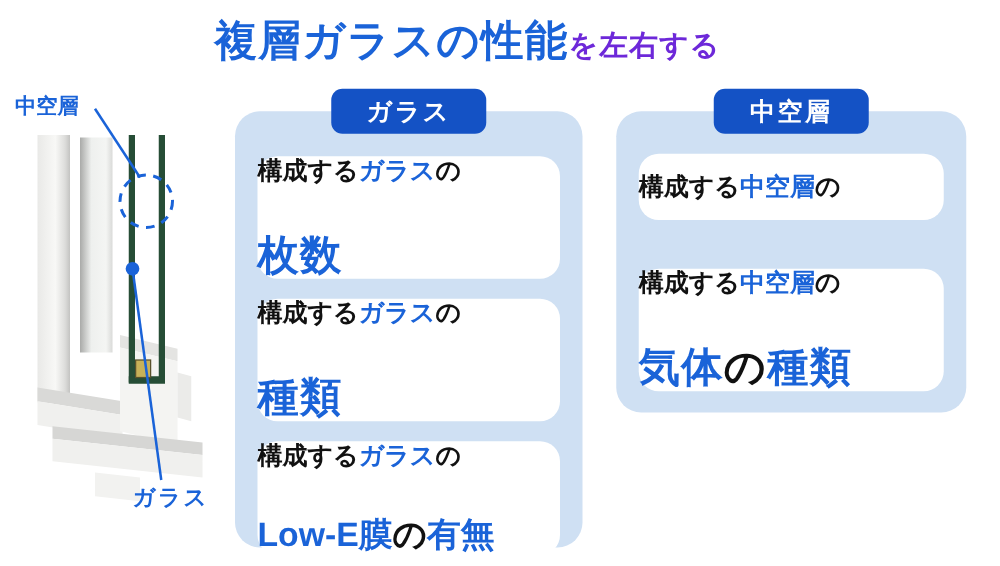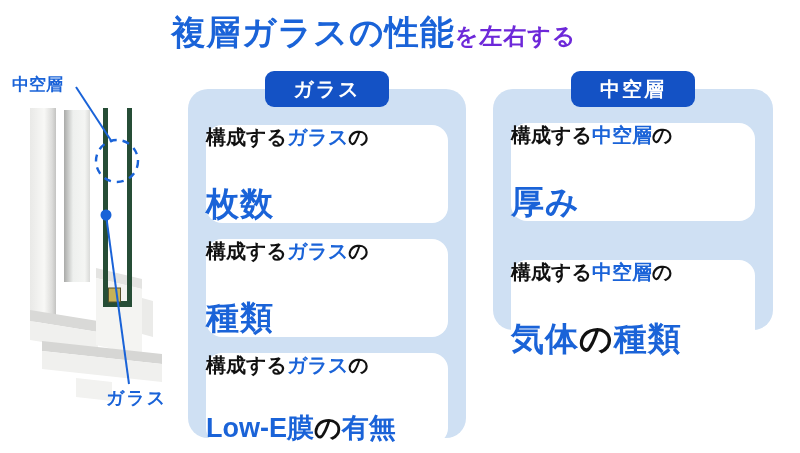--- a/index.html
+++ b/index.html
@@ -113,21 +113,20 @@
           <div class="card-main md"><span class="b">Low-E膜</span><span class="k">の</span><span class="b">有無</span></div>
         </div>
       </div>
   </div>
 
   <div class="group group-air">
     <div class="badge">中空層</div>
     <div class="cards">
         <div class="card">
           <div class="card-top"><span class="k">構成する</span><span class="b">中空層</span><span class="k">の</span></div>
-          <div class="card-main lg"><span class="b">厚み</span></div>
         </div>
         <div class="card">
           <div class="card-top"><span class="k">構成する</span><span class="b">中空層</span><span class="k">の</span></div>
           <div class="card-main lg"><span class="b">気体</span><span class="k">の</span><span class="b">種類</span></div>
         </div>
       </div>
   </div>
 
 </div>
 

